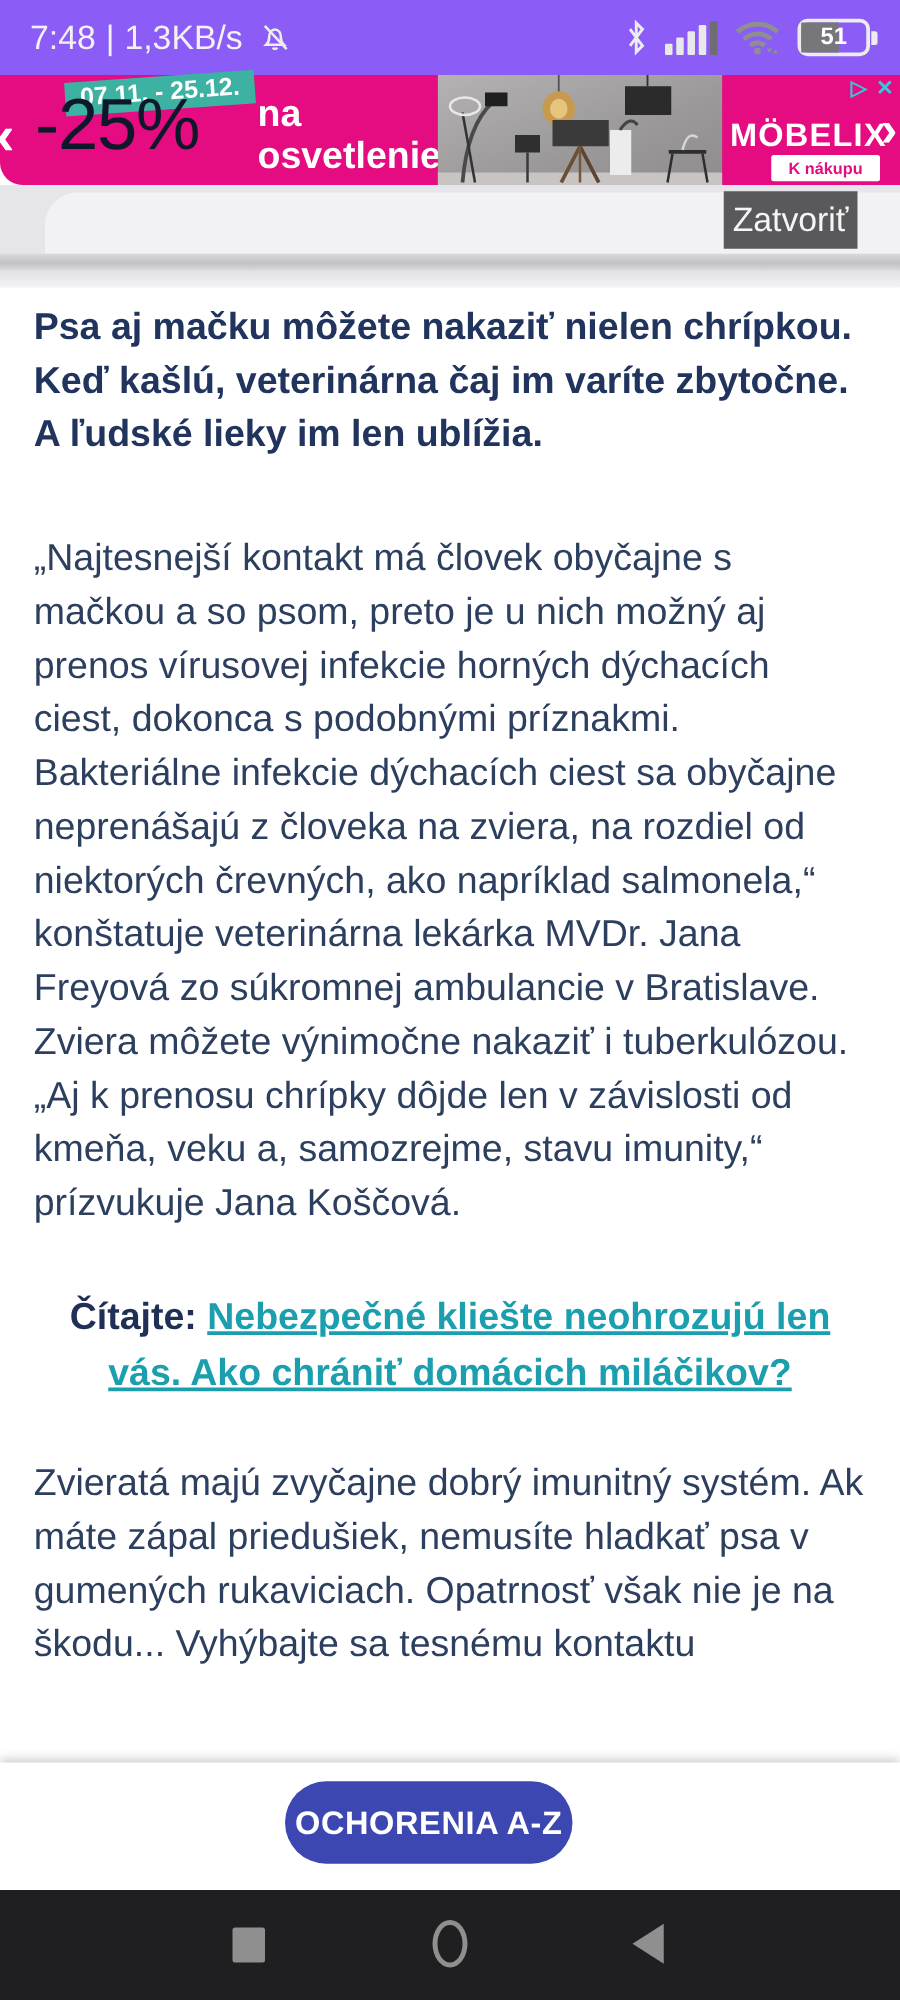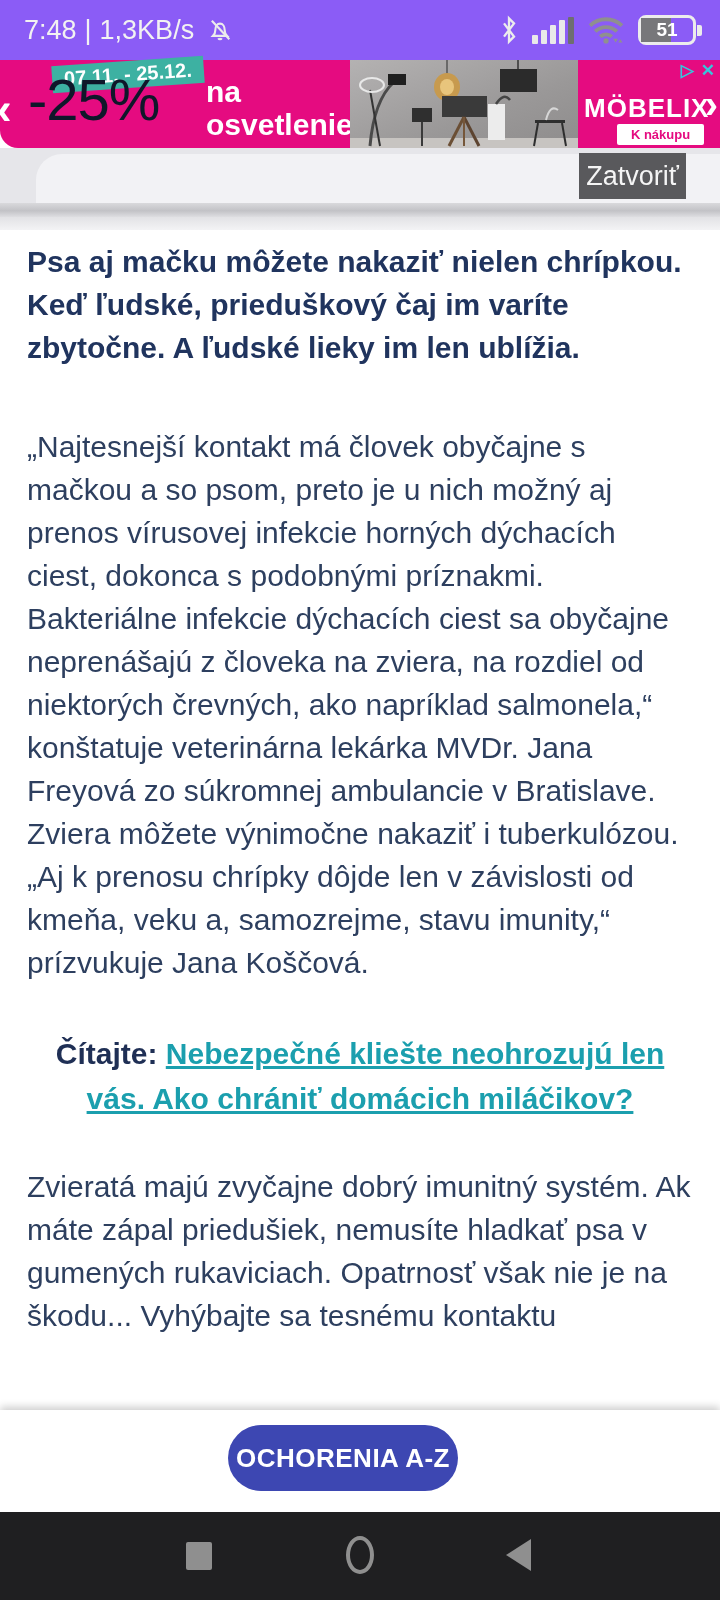--- a/index.html
+++ b/index.html
@@ -183,21 +183,21 @@
   </div>
 
   <div class="scrim">
     <div class="scrim-card"></div>
     <div class="scrim-band"></div>
     <div class="scrim-bottom"></div>
   </div>
   <div class="close-btn">Zatvoriť</div>
 
   <div class="article">
-    <p class="intro">Psa aj mačku môžete nakaziť nielen chrípkou. Keď ľudské, prieduškový čaj im varíte zbytočne. A ľudské lieky im len ublížia.</p>
+    <p class="intro">Psa aj mačku môžete nakaziť nielen chrípkou. Keď kašlú, veterinárna čaj im varíte zbytočne. A ľudské lieky im len ublížia.</p>
     <p class="para">„Najtesnejší kontakt má človek obyčajne s mačkou a so psom, preto je u nich možný aj prenos vírusovej infekcie horných dýchacích ciest, dokonca s podobnými príznakmi. Bakteriálne infekcie dýchacích ciest sa obyčajne neprenášajú z človeka na zviera, na rozdiel od niektorých črevných, ako napríklad salmonela,“ konštatuje veterinárna lekárka MVDr. Jana Freyová zo súkromnej ambulancie v Bratislave. Zviera môžete výnimočne nakaziť i tuberkulózou. „Aj k prenosu chrípky dôjde len v závislosti od kmeňa, veku a, samozrejme, stavu imunity,“ prízvukuje Jana Koščová.</p>
     <p class="read">
       <span class="read-label">Čítajte:</span>
       <a class="read-link">Nebezpečné kliešte neohrozujú len vás. Ako chrániť domácich miláčikov?</a>
     </p>
     <p class="para2">Zvieratá majú zvyčajne dobrý imunitný systém. Ak máte zápal priedušiek, nemusíte hladkať psa v gumených rukaviciach. Opatrnosť však nie je na škodu... Vyhýbajte sa tesnému kontaktu</p>
   </div>
 
   <div class="bottom-bar">
     <button class="az-btn">OCHORENIA A-Z</button>

